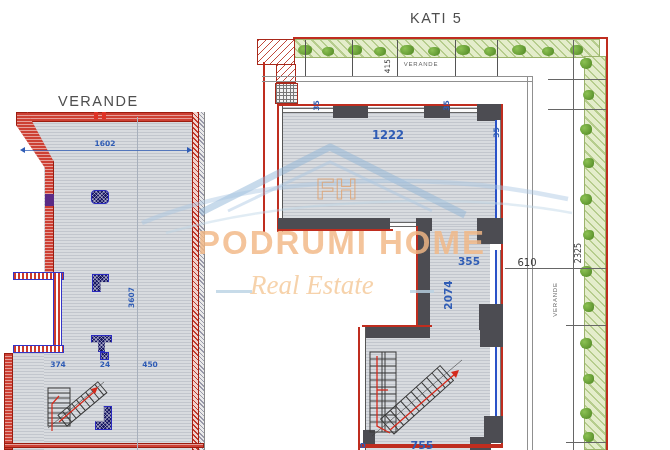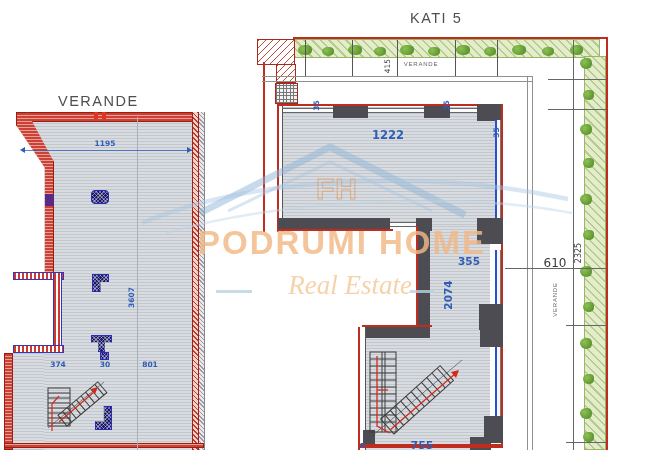--- a/index.html
+++ b/index.html
@@ -40,21 +40,21 @@
   .mesh{background:#f2f2f2;border:1px solid #a8281a;box-sizing:border-box;
         background-image:repeating-linear-gradient(0deg,#777 0 1px,transparent 1px 3.5px),
                          repeating-linear-gradient(90deg,#777 0 1px,transparent 1px 3.5px)}
   .hedge{background-color:var(--hedge-base);border:1px solid #9bb36b;box-sizing:border-box;
          background-image:repeating-linear-gradient(45deg,rgba(126,165,66,.45) 0 1.5px,transparent 1.5px 6px)}
   .bush{position:absolute;border-radius:55% 45% 50% 60%;
         background:radial-gradient(circle at 35% 35%,#8cc153,#5f9630 72%)}
   .brand{font:700 33px "Liberation Sans",sans-serif;letter-spacing:2px;color:var(--brand-orange);
          opacity:.82;text-align:center;white-space:nowrap}
   .tagline{font:italic 400 27px "Liberation Serif",serif;color:var(--tagline-orange);opacity:.92;
-           text-align:right;white-space:nowrap}
+           text-align:left;white-space:nowrap}
   .dash{background:#b9d2e4;opacity:.8}
   .arrR{width:0;height:0;border-top:3px solid transparent;border-bottom:3px solid transparent;border-left:5px solid var(--dim-blue)}
   .arrL{width:0;height:0;border-top:3px solid transparent;border-bottom:3px solid transparent;border-right:5px solid var(--dim-blue)}
 </style>
 </head>
 <body>
 
 <div id="stage">
 
   <div class="abs title" style="left:58px;top:93px">VERANDE</div>
@@ -76,26 +76,26 @@
   <div class="abs redwall" style="left:4px;top:443px;width:200px;height:5px"></div>
 
   <div class="abs" style="left:137px;top:117px;width:1px;height:333px;background:#a8b0bc"></div>
   <div class="abs" style="left:45px;top:194px;width:9px;height:12px;background:#5a2b86"></div>
   <div class="abs" style="left:94px;top:112px;width:4px;height:7px;background:#e03225"></div>
   <div class="abs" style="left:102px;top:112px;width:4px;height:7px;background:#e03225"></div>
 
   <div class="abs dimline" style="left:22px;top:150px;width:170px;height:1px"></div>
   <div class="abs arrL" style="left:20px;top:147px"></div>
   <div class="abs arrR" style="left:187px;top:147px"></div>
-  <div class="abs dim" style="left:75px;top:140px;width:60px">1195</div>
+  <div class="abs dim" style="left:75px;top:140px;width:60px">1602</div>
   <div class="abs dim rot" style="left:115px;top:292px;width:36px;height:11px">3607</div>
 
   <div class="abs dim" style="left:44px;top:361px;width:28px">374</div>
-  <div class="abs dim" style="left:96px;top:361px;width:18px">30</div>
-  <div class="abs dim" style="left:136px;top:361px;width:28px">801</div>
+  <div class="abs dim" style="left:96px;top:361px;width:18px">24</div>
+  <div class="abs dim" style="left:136px;top:361px;width:28px">450</div>
   <div class="abs bluecol" style="left:100px;top:352px;width:9px;height:8px"></div>
 
   <div class="abs bluecol" style="left:91px;top:190px;width:18px;height:14px;border-radius:4px"></div>
   <div class="abs bluecol" style="left:92px;top:274px;width:17px;height:18px;clip-path:polygon(0 0,100% 0,100% 45%,50% 45%,50% 100%,0 100%)"></div>
   <div class="abs bluecol" style="left:91px;top:335px;width:21px;height:17px;clip-path:polygon(0 0,100% 0,100% 42%,66% 42%,66% 100%,34% 100%,34% 42%,0 42%)"></div>
   <div class="abs bluecol" style="left:95px;top:406px;width:17px;height:24px;clip-path:polygon(52% 0,100% 0,100% 100%,0 100%,0 65%,52% 65%)"></div>
 
   <svg class="abs" style="left:40px;top:374px" width="90" height="62" viewBox="0 0 90 62">
     <g stroke="#3a3a3a" stroke-width="1" fill="none">
       <rect x="8" y="14" width="22" height="38"></rect>
@@ -157,21 +157,21 @@
   <div class="abs rail-v" style="left:527px;top:76px;width:6px;height:374px"></div>
   <div class="abs dimk rot" style="left:376px;top:61px;width:26px;height:10px">415</div>
   <div class="abs verande" style="left:402px;top:61px;width:38px">VERANDE</div>
 
   <div class="abs" style="left:573px;top:40px;width:1px;height:410px;background:#666"></div>
   <div class="abs" style="left:548px;top:79px;width:58px;height:1px;background:#666"></div>
   <div class="abs" style="left:548px;top:109px;width:58px;height:1px;background:#666"></div>
   <div class="abs" style="left:505px;top:268px;width:101px;height:1px;background:#666"></div>
   <div class="abs" style="left:566px;top:325px;width:40px;height:1px;background:#666"></div>
   <div class="abs" style="left:566px;top:442px;width:40px;height:1px;background:#666"></div>
-  <div class="abs dimk" style="left:540px;top:257px;width:30px;font-size:12px">610</div>
+  <div class="abs dimk" style="left:512px;top:257px;width:30px;font-size:10px">610</div>
   <div class="abs dimk rot" style="left:561px;top:248px;width:35px;height:10px;font-size:8px">2325</div>
   <div class="abs verande rot" style="left:536px;top:295px;width:41px;height:9px">VERANDE</div>
 
   <div class="abs floor" style="left:283px;top:107px;width:214px;height:119px"></div>
   <div class="abs floor" style="left:430px;top:226px;width:60px;height:104px"></div>
   <div class="abs floor" style="left:366px;top:330px;width:124px;height:120px"></div>
 
   <div class="abs red" style="left:277px;top:104px;width:226px;height:2px"></div>
   <div class="abs win" style="left:283px;top:108px;width:214px;height:5px"></div>
   <div class="abs dw" style="left:333px;top:106px;width:35px;height:12px"></div>

